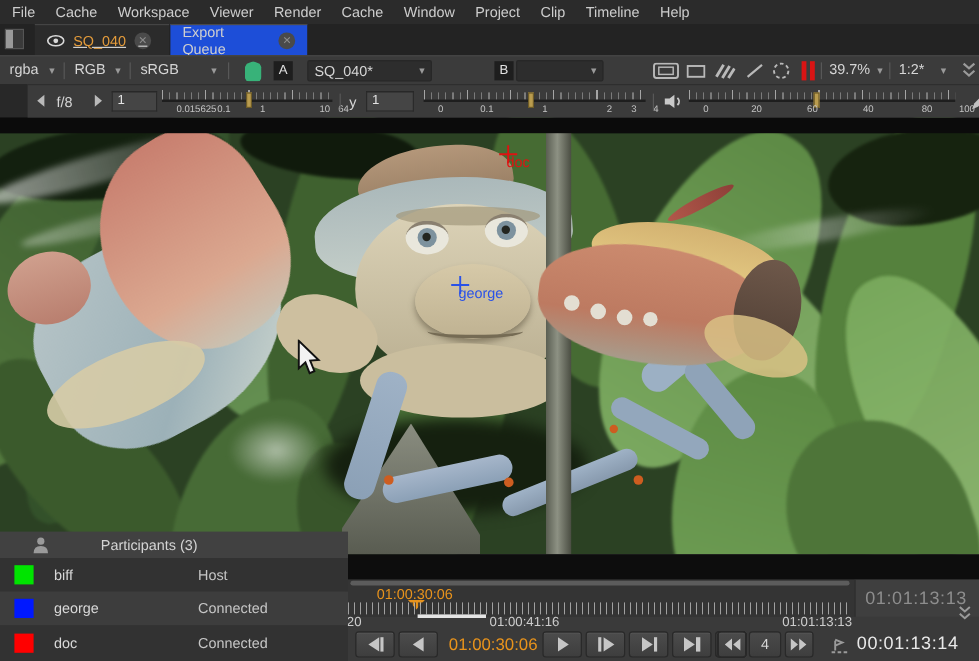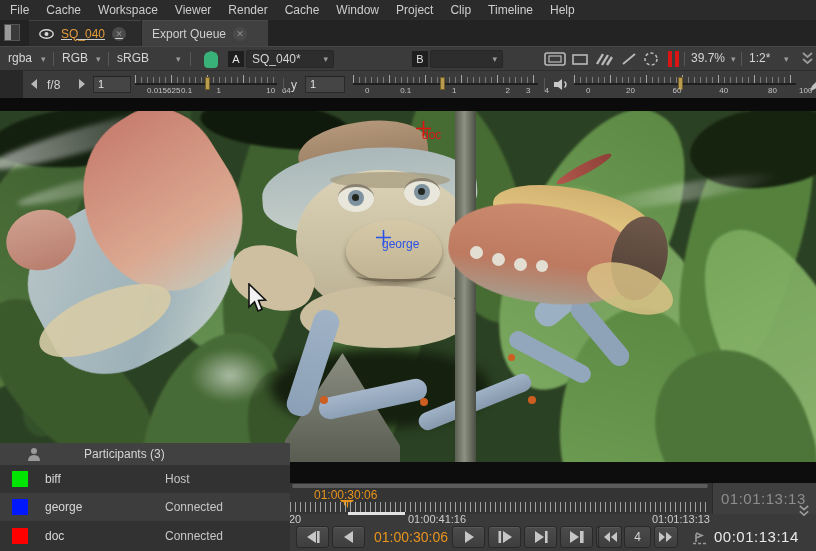--- a/index.html
+++ b/index.html
@@ -11,21 +11,21 @@
   .menubar { position:absolute; left:0; top:0; width:816px; height:20px; background:#2b2b2b;
              display:flex; align-items:center; gap:17px; padding-left:10px; z-index:90; }
   .menubar span { color:#cdcdcd; font-size:12px; cursor:default; }
 
   
   .tabbar { position:absolute; left:0; top:20px; width:816px; height:26px; background:#232323; z-index:90; }
   .pane-icon { position:absolute; left:4px; top:4px; width:16px; height:17px; border:1px solid #555;
                background:linear-gradient(90deg,#9a9a9a 0 6px,#3a3a3a 6px); }
   .tab { position:absolute; top:0; height:26px; display:flex; align-items:center; gap:7px; padding:0 10px; }
   .tab.active { left:29px; width:112px; background:#2b2b2b; border-top:1px solid #444;text-decoration:underline; }
-  .tab.idle   { left:142px; width:126px; background:#404040; border-top:1px solid #4a4a4a; }
+  .tab.idle   { left:142px; width:114px; background:#1d4ed8; border-top:1px solid #4a4a4a; }
   .tab .lbl { font-size:12px; }
   .tab.active .lbl { color:#e39b3b; }
   .tab.idle .lbl { color:#cfcfcf; }
   .tab .close { width:14px; height:14px; border-radius:50%; background:#4a4a4a; color:#8d8d8d;
                 font-size:9px; line-height:14px; text-align:center; }
 
   
   .tb { position:absolute; left:0; width:816px; background:#3b3b3b; z-index:90; }
   .tb1 { top:46px; height:24px; border-top:1px solid #474747; }
   .tb2 { top:70px; height:28px; border-top:1px solid #2e2e2e;margin-left:23px; }
@@ -156,21 +156,21 @@
     <span class="abs ddarrow" style="left:41px;top:7px">▾</span>
     <span class="vsep" style="left:53px"></span>
     <span class="abs ddtext" style="left:62px;top:4px">RGB</span>
     <span class="abs ddarrow" style="left:96px;top:7px">▾</span>
     <span class="vsep" style="left:108px"></span>
     <span class="abs ddtext" style="left:117px;top:4px">sRGB</span>
     <span class="abs ddarrow" style="left:176px;top:7px">▾</span>
     <span class="vsep" style="left:190px"></span>
     <div class="tag-icon" style="left:204px;top:4px"></div>
     <div class="abox" style="left:228px">A</div>
-    <div class="ddbox" style="left:246px;width:88px">
+    <div class="ddbox" style="left:256px;width:104px">
       <span class="ddtext">SQ_040*</span>
       <span class="ddarrow">▾</span>
     </div>
     <div class="abox" style="left:412px">B</div>
     <div class="ddbox" style="left:430px;width:73px">
       <span class="ddtext"></span>
       <span class="ddarrow">▾</span>
     </div>
     <svg class="toolicon" style="left:544px" width="22" height="14" viewBox="0 0 22 14">
       <rect x="1" y="1" width="20" height="12" rx="2" fill="none" stroke="#b9b9b9" stroke-width="1.6"></rect>

